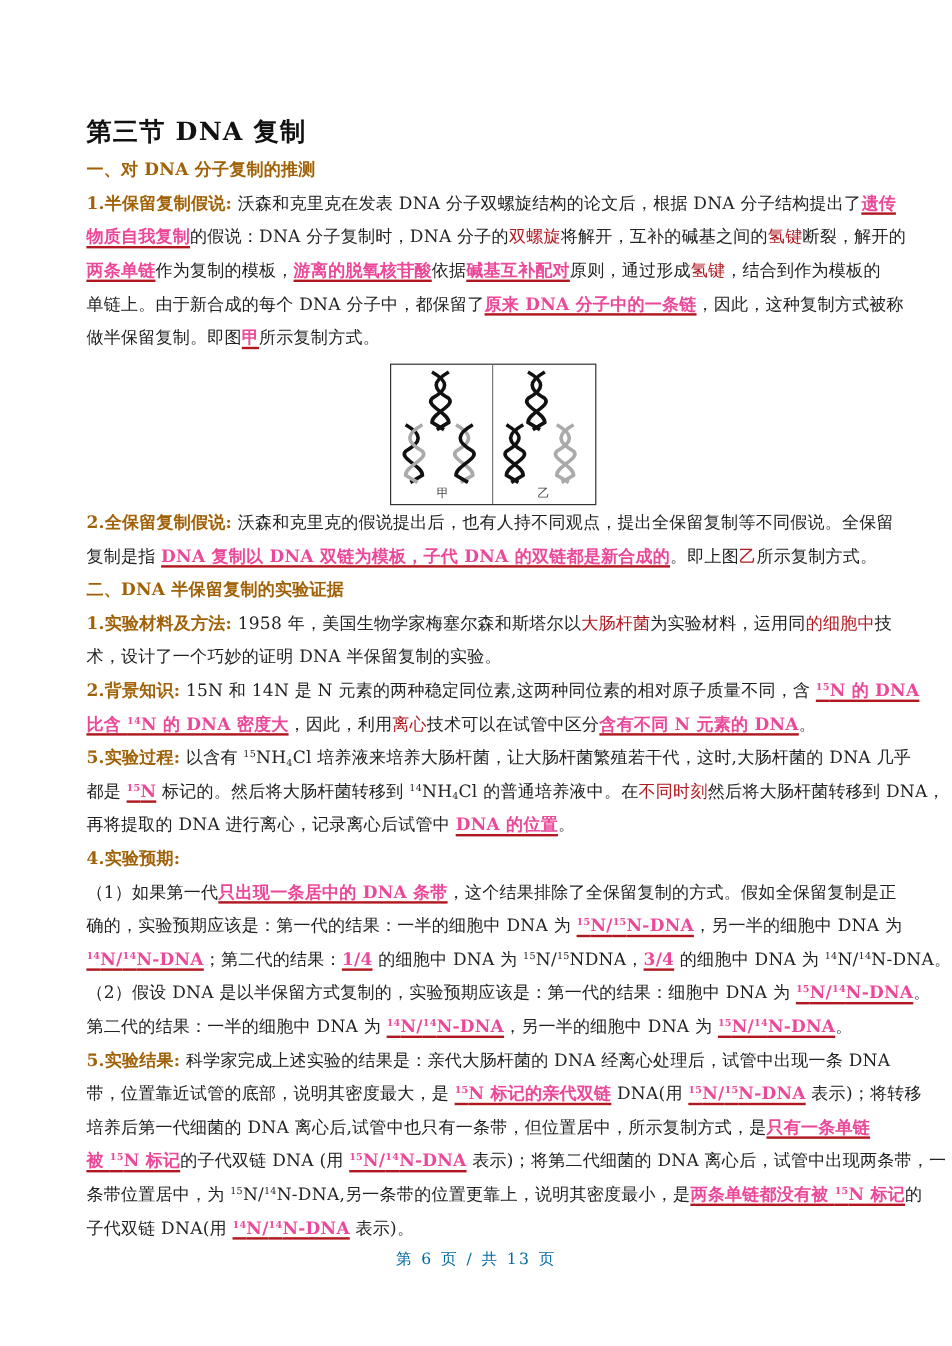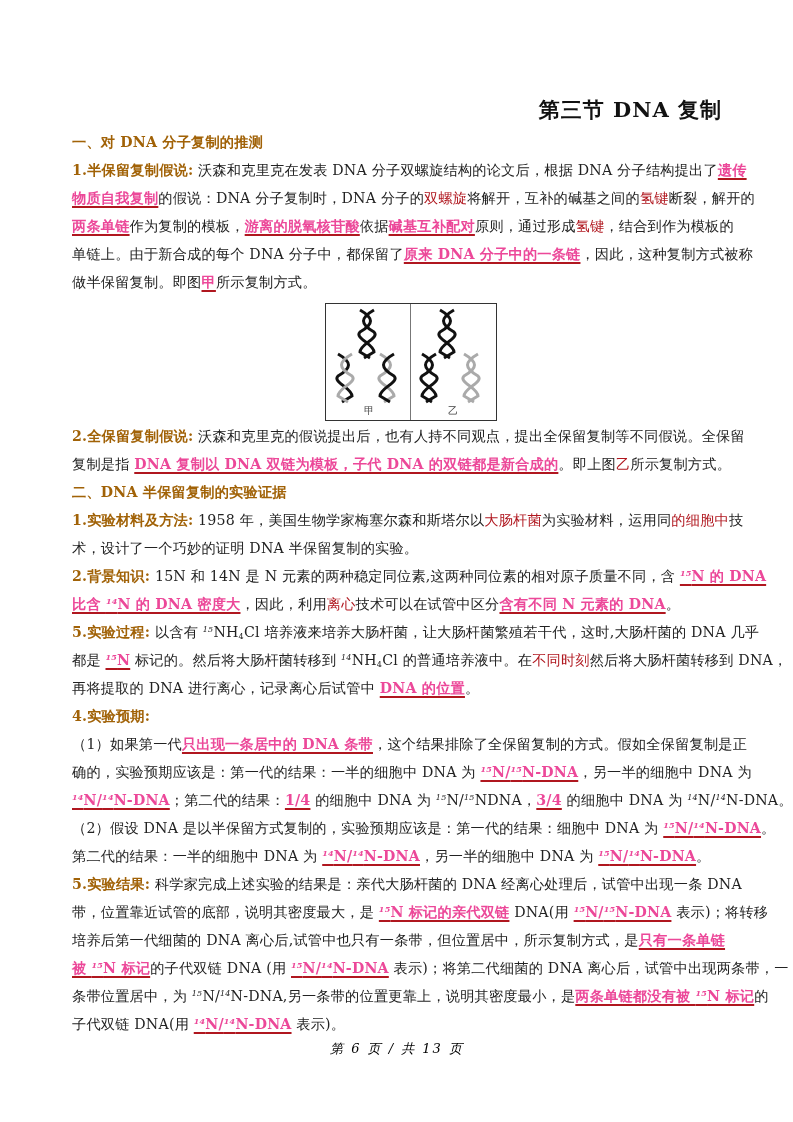--- a/index.html
+++ b/index.html
@@ -1,32 +1,32 @@
 <!DOCTYPE html>
 <html><head>
 <meta charset="utf-8">
 <style>
   html, body { margin: 0; padding: 0; background: #ffffff; }
   body { width: 793px; height: 1122px; position: relative; overflow: hidden;
          font-family: "DejaVu Serif", "Liberation Serif", serif; color: #222; }
   .page { position: absolute; left: 72px; top: 0; width: 650px; }
-  .title { position: absolute; left: 0; width: 650px; top: 96px; text-align: right;
+  .title { position: absolute; left: 0; width: 650px; top: 96px; text-align: left;
            font-size: 21px; font-weight: bold; color: #111; letter-spacing: 1px; }
   .line { position: absolute; left: 0; width: 650px; font-size: 14.2px; line-height: 20px;
           white-space: nowrap; letter-spacing: 0.2px; }
   .h { font-weight: bold; color: #a16207; }
   .k { color: #b0171f; text-decoration-color: #b0171f; text-underline-offset: 3px; }
   .kb { color: #ec4899; font-weight: bold; text-decoration: underline; text-decoration-color: #b0171f; text-underline-offset: 3px; text-decoration-thickness: 1.5px; }
-  sup { font-size: 8px; vertical-align: 5px; line-height: 0; font-style: italic; }
+  sup { font-size: 8px; vertical-align: 5px; line-height: 0; }
   sub { font-size: 8px; vertical-align: -2px; line-height: 0; }
   .figure { position: absolute; left: 253px; top: 303px; width: 170px; height: 116px; border: 1px solid #333; }
   .fig-divider { position: absolute; left: 84px; top: 0; width: 1px; height: 116px; background: #777; }
   .fig-label { position: absolute; top: 100px; font-size: 10px; color: #444; }
   .helix { position: absolute; width: 22px; height: 52px; }
-  .footer { position: absolute; left: 0; width: 650px; top: 1040px; text-align: center; font-size: 13px; color: #000000; letter-spacing: 2px; font-style: italic; }
+  .footer { position: absolute; left: 0; width: 650px; top: 1040px; text-align: center; font-size: 13px; color: #0369a1; letter-spacing: 2px; }
 </style>
 </head>
 <body>
 
 <div class="page">
 
   <div class="title">第三节  DNA 复制</div>
 
   <div class="line h" style="top:132px">一、对 DNA 分子复制的推测</div>
 

